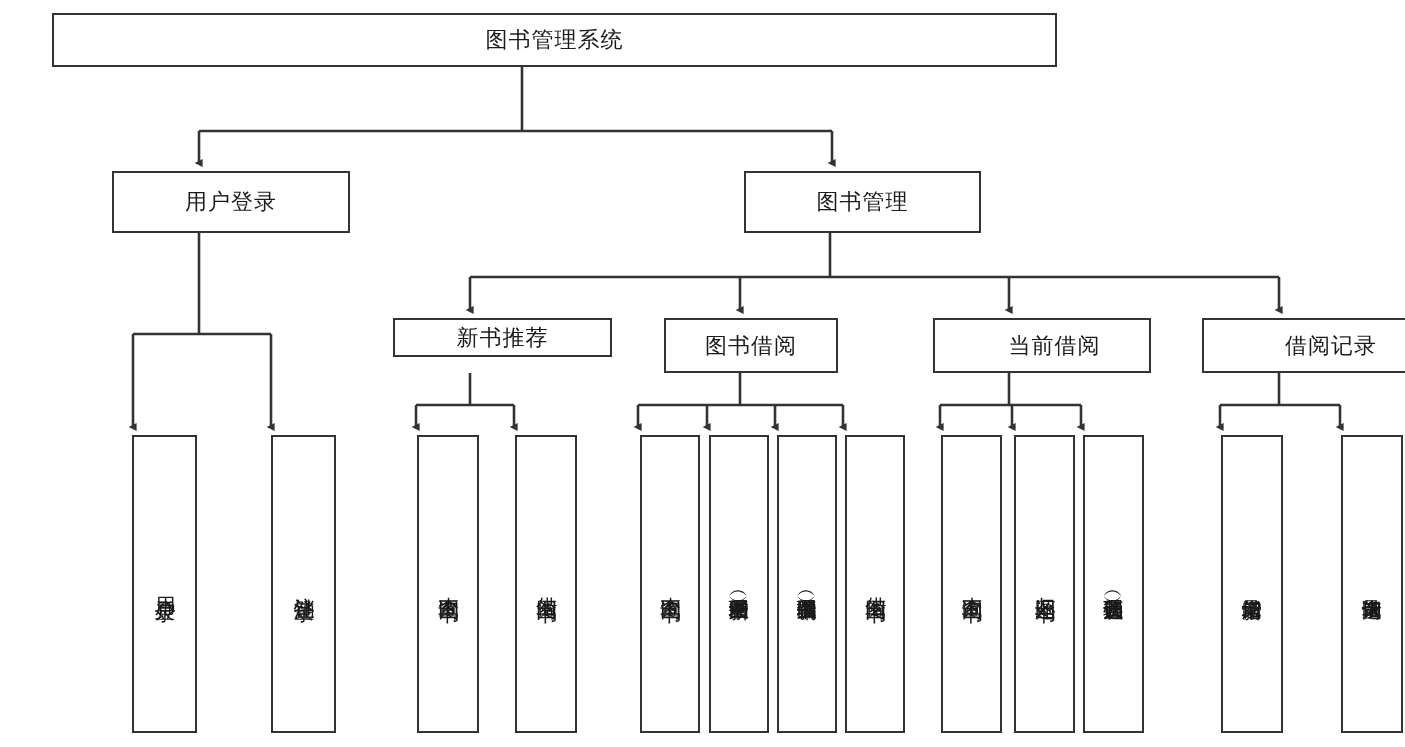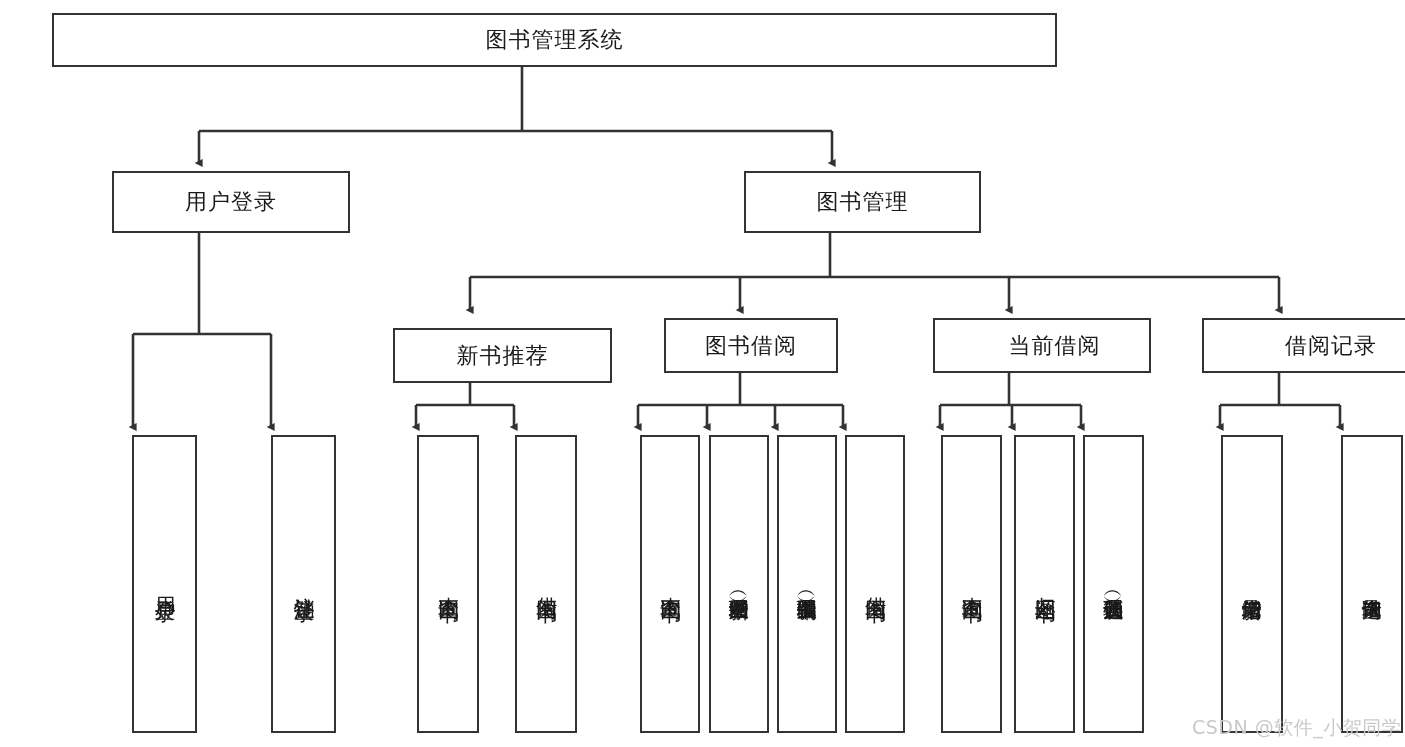--- a/index.html
+++ b/index.html
@@ -116,34 +116,33 @@
       <path d="M1220,405 L1340,405"></path>
       <path d="M1220,405 L1220,427" marker-end="url(#arrow)"></path>
       <path d="M1340,405 L1340,427" marker-end="url(#arrow)"></path>
     </g>
   </svg>
 
   <div id="nodes-layer">
       <div class="node horiz" style="left: 20px; top: 13px; width: 1005px; height: 54px;">图书管理系统</div>
       <div class="node horiz" style="left: 80px; top: 171px; width: 238px; height: 62px;">用户登录</div>
       <div class="node horiz" style="left: 712px; top: 171px; width: 237px; height: 62px;">图书管理</div>
-      <div class="node horiz" style="left: 361px; top: 328px; width: 219px; height: 55px;">新书推荐</div>
+      <div class="node horiz" style="left: 361px; top: 318px; width: 219px; height: 39px;">新书推荐</div>
       <div class="node horiz" style="left: 632px; top: 318px; width: 174px; height: 55px;">图书借阅</div>
       <div class="node horiz" style="left: 901px; top: 318px; width: 218px; height: 55px; padding-left: 25px;">当前借阅</div>
       <div class="node horiz" style="left: 1170px; top: 318px; width: 218px; height: 55px; padding-left: 40px;">借阅记录</div>
       <div class="node vert" style="left: 100px; top: 435px; width: 65px; height: 298px;">用户登录</div>
       <div class="node vert" style="left: 239px; top: 435px; width: 65px; height: 298px;">注销登录</div>
       <div class="node vert" style="left: 385px; top: 435px; width: 62px; height: 298px;">查询图书</div>
       <div class="node vert" style="left: 483px; top: 435px; width: 62px; height: 298px;">借阅图书</div>
       <div class="node vert" style="left: 608px; top: 435px; width: 60px; height: 298px;">查询图书</div>
       <div class="node vert tight" style="left: 677px; top: 435px; width: 60px; height: 298px;">新增图书（管理员）</div>
       <div class="node vert tight" style="left: 745px; top: 435px; width: 60px; height: 298px;">编辑图书（管理员）</div>
       <div class="node vert" style="left: 813px; top: 435px; width: 60px; height: 298px;">借阅图书</div>
       <div class="node vert" style="left: 909px; top: 435px; width: 61px; height: 298px;">查询图书</div>
       <div class="node vert" style="left: 982px; top: 435px; width: 61px; height: 298px;">归还图书</div>
       <div class="node vert tight" style="left: 1051px; top: 435px; width: 61px; height: 298px;">确认归还（管理员）</div>
       <div class="node vert tight" style="left: 1189px; top: 435px; width: 62px; height: 298px;">新增借阅记录</div>
       <div class="node vert tight" style="left: 1309px; top: 435px; width: 62px; height: 298px;">查询借阅记录</div>
     </div>
 
-  <div class="watermark" style="left: 1192px; top: 715px;">CSDN @软件_小贺同学</div>
 
 </div>
 
 </body></html>

